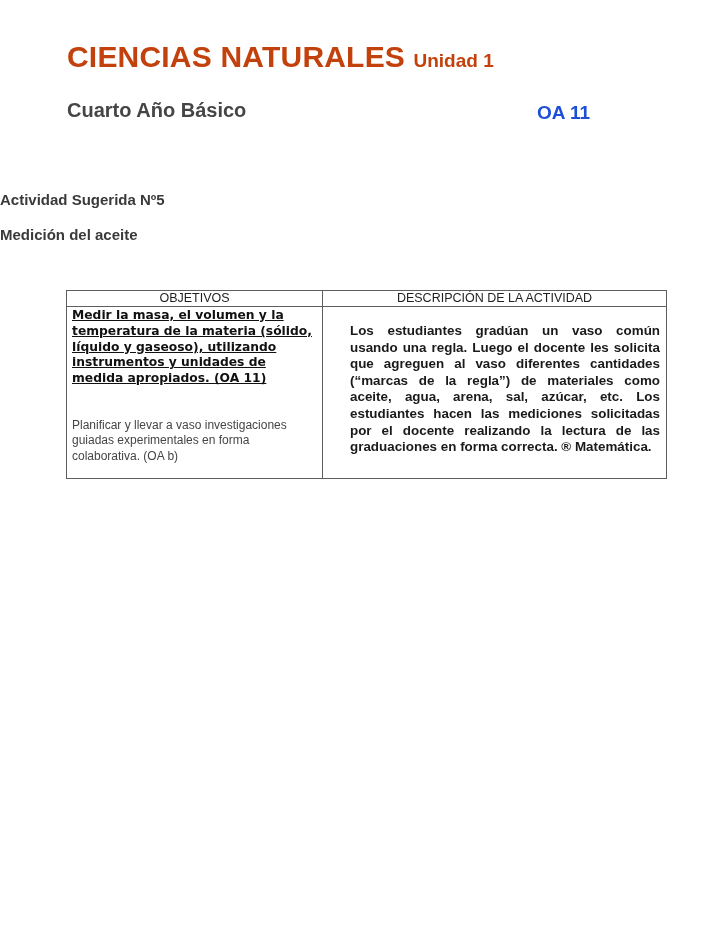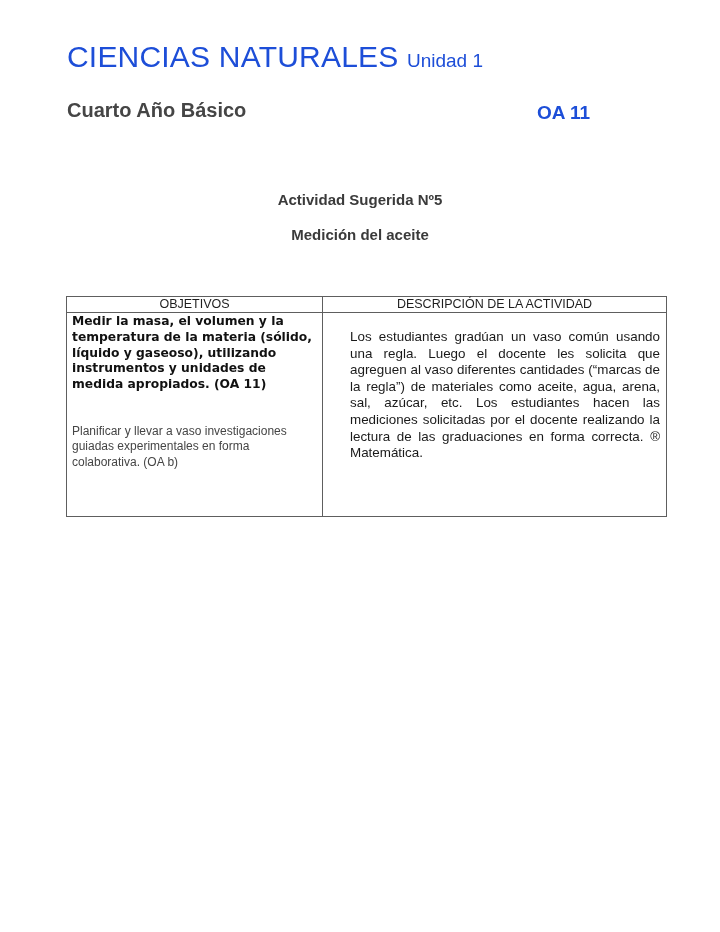--- a/index.html
+++ b/index.html
@@ -12,22 +12,22 @@
       height: 932px;
       position: relative;
       overflow: hidden;
       font-family: "Liberation Sans", sans-serif;
     }
     .page-title {
       position: absolute;
       left: 67px;
       top: 42px;
       white-space: nowrap;
-      color: #1d4ed8;
-      font-weight: normal;
+      color: #c2410c;
+      font-weight: bold;
       line-height: 1;
     }
     .page-title .main {
       font-size: 30px;
       letter-spacing: 0.2px;
     }
     .page-title .unit {
       font-size: 19px;
       margin-left: 4px;
     }
@@ -48,35 +48,35 @@
       font-size: 19px;
       font-weight: bold;
       color: #1d4ed8;
       line-height: 1;
       white-space: nowrap;
     }
     .activity-title {
       position: absolute;
       left: 0;
       width: 720px;
-      text-align: center;
+      text-align: left;
       font-size: 15px;
       font-weight: bold;
       color: #3a3a3a;
       line-height: 1;
     }
     .activity-title.t1 { top: 192px; }
     .activity-title.t2 { top: 227px; }
 
     .activity-table {
       position: absolute;
       left: 66px;
-      top: 296px;
+      top: 290px;
       width: 600px;
-      height: 221px;
+      height: 189px;
       border-collapse: collapse;
       table-layout: fixed;
     }
     .activity-table th,
     .activity-table td {
       border: 1.5px solid #5e5e5e;
       padding: 0;
       vertical-align: top;
     }
     .activity-table th {
@@ -94,36 +94,38 @@
     .obj-cell {
       padding: 1px 5px 0 5px !important;
     }
     .obj-main {
       font-family: "DejaVu Sans", sans-serif;
       font-weight: bold;
       font-size: 12.3px;
       line-height: 15.8px;
       color: #111111;
       margin: 0;
+      text-decoration: underline;
     }
     .obj-secondary {
       font-size: 12px;
       line-height: 15.5px;
       color: #454545;
       margin: 31px 0 0 0;
     }
     .desc-cell {
       padding: 16px 6px 0 27px !important;
     }
     .desc-text {
       font-size: 13.4px;
       line-height: 16.6px;
       color: #1a1a1a;
       text-align: justify;
       margin: 0;
+      font-weight: bold;
     }
   </style>
 </head>
 <body>
 
 <div class="page-title">
   <span class="main">CIENCIAS NATURALES</span>
   <span class="unit">Unidad 1</span>
 </div>
 

